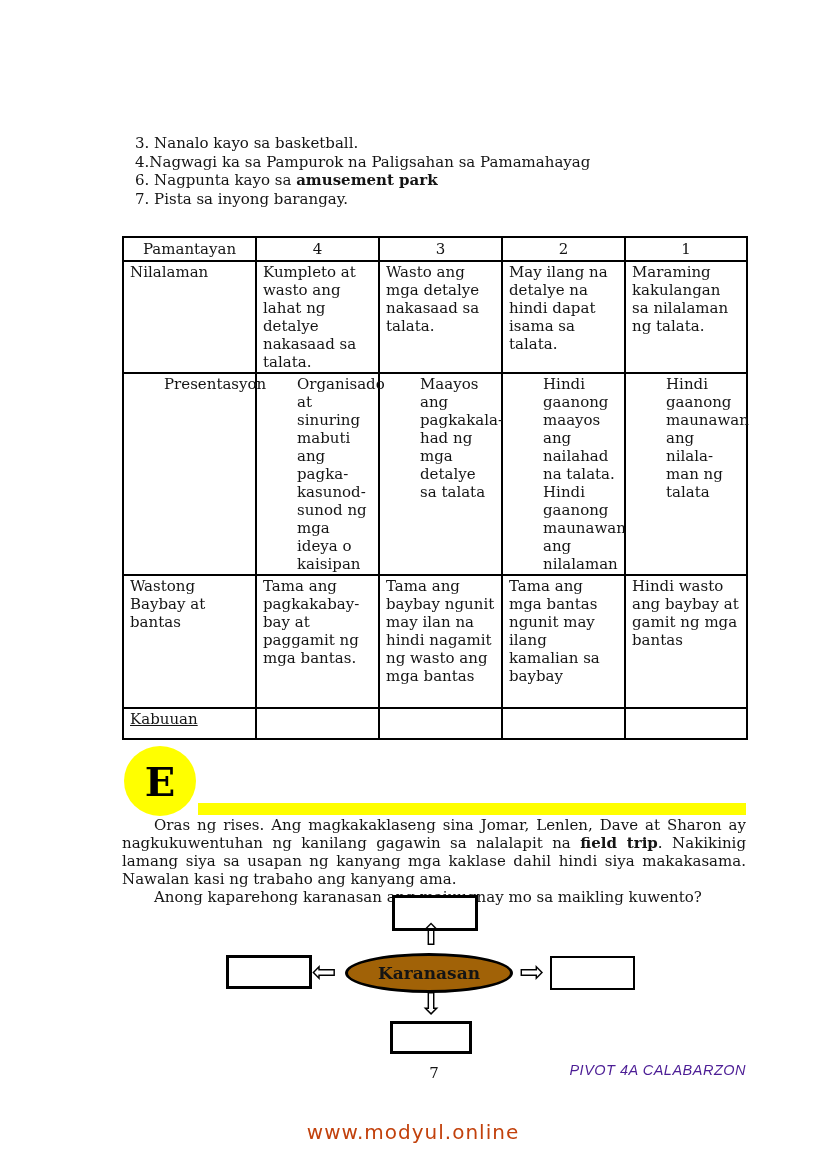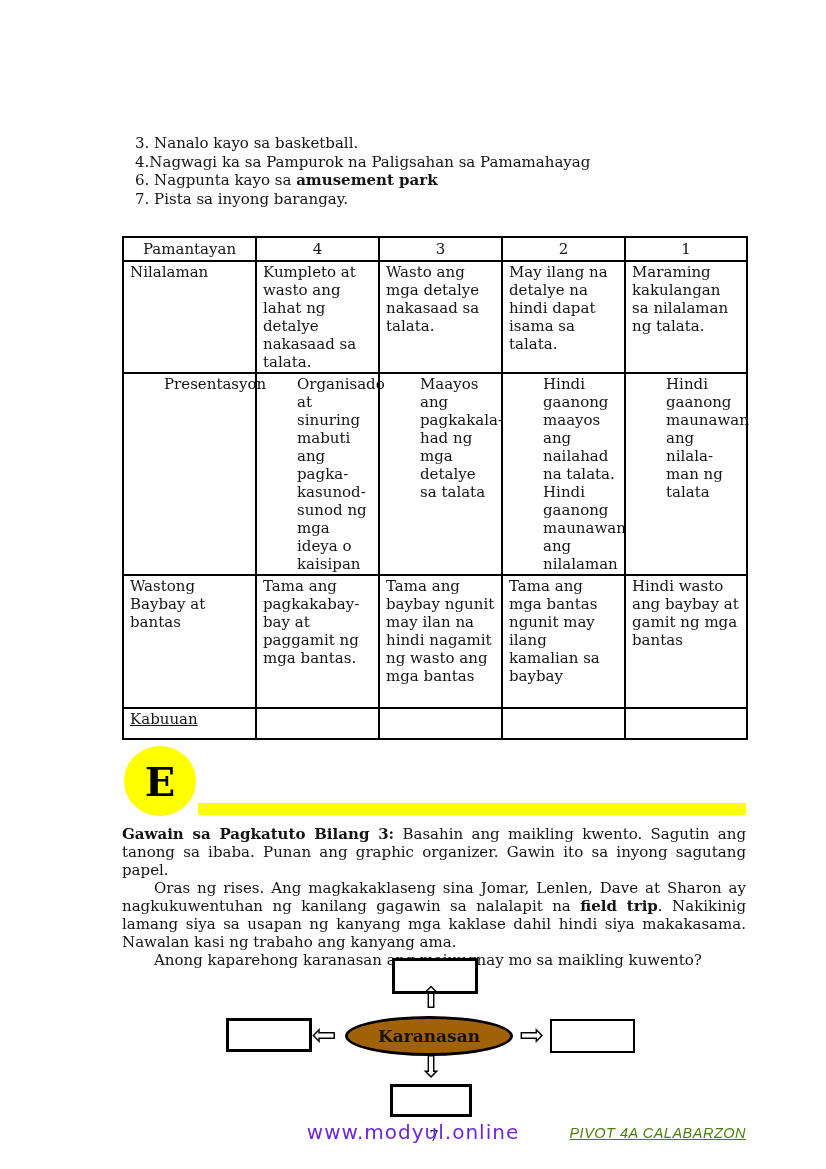--- a/index.html
+++ b/index.html
@@ -57,25 +57,25 @@
   .arrow.up{left:309px;top:25px;}
   .arrow.down{left:309px;top:94px;}
   .arrow.aleft{left:202px;top:62px;}
   .arrow.aright{left:410px;top:62px;}
 
   
   .footer{position:relative;height:20px;margin-top:6px;}
   .pageno{display:block;text-align:center;font-size:15px;}
   .brand{
     position:absolute;right:0;top:-2px;font-family:"Liberation Sans",sans-serif;
-    font-style:italic;font-size:14.5px;color:#4d7c0f;letter-spacing:0.5px;text-decoration:underline;
+    font-style:italic;font-size:14.5px;color:#4c1d95;letter-spacing:0.5px;
   }
   .watermark{
     position:absolute;left:50%;top:1120px;transform:translateX(-50%);
-    font-family:"DejaVu Sans",sans-serif;font-size:20px;color:#6d28d9;letter-spacing:1px;
+    font-family:"DejaVu Sans",sans-serif;font-size:20px;color:#c2410c;letter-spacing:1px;
   }
 </style>
 </head>
 <body>
 
 <div class="content">
 
   <ul class="intro-list">
     <li><span>3. Nanalo kayo sa basketball.</span><b></b></li>
     <li><span>4.Nagwagi ka sa Pampurok na Paligsahan sa Pamamahayag</span><b></b></li>
@@ -130,21 +130,20 @@
         <td></td>
       </tr>
     </tbody>
   </table>
 
   <div class="badge-row">
     <div class="badge-circle" style="background: rgb(255, 255, 0);">E</div>
     <div class="accent-line" style="background: rgb(255, 255, 0);"></div>
   </div>
 
-  <p class="para first"><b>Gawain sa Pagkatuto Bilang 3:</b><span> Basahin ang maikling kwento. Sagutin ang tanong sa ibaba. Punan ang graphic organizer. Gawin ito sa inyong sagutang papel.</span></p>
   <p class="para indent"><span>Oras ng rises. Ang magkakaklaseng sina Jomar, Lenlen, Dave at Sharon ay nagkukuwentuhan ng kanilang gagawin sa nalalapit na </span><b>field trip</b><span>. Nakikinig lamang siya sa usapan ng kanyang mga kaklase dahil hindi siya makakasama. Nawalan kasi ng trabaho ang kanyang ama.</span></p>
   <p class="para indent">Anong kaparehong karanasan ang maiuugnay mo sa maikling kuwento?</p>
 
   <div class="organizer">
     <div class="obox top"></div>
     <div class="arrow up">⇧</div>
     <div class="obox left"></div>
     <div class="arrow aleft">⇦</div>
     <div class="oellipse">Karanasan</div>
     <div class="arrow aright">⇨</div>

